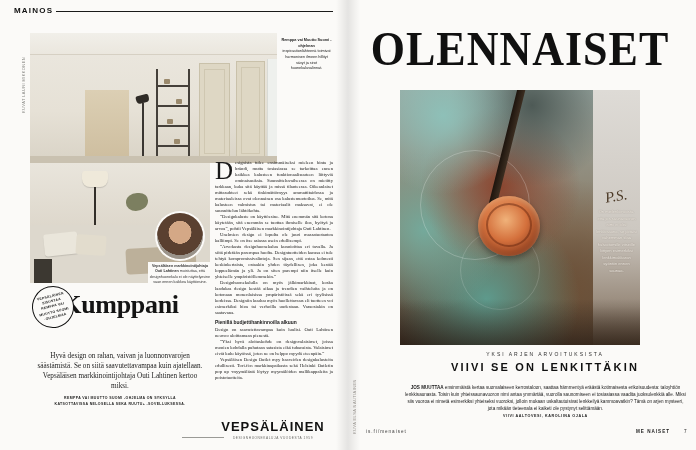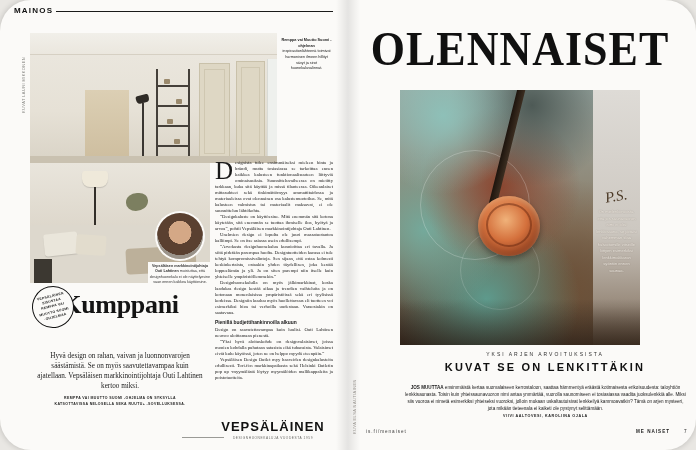--- a/index.html
+++ b/index.html
@@ -1,18 +1,18 @@
 <!DOCTYPE html>
 <html><head>
 <meta charset="utf-8">
 <style>
   * { margin:0; padding:0; box-sizing:border-box; }
   html,body { background:#e9e7e3; font-family:"Liberation Sans", sans-serif; }
   #spread { position:relative; width:696px; height:450px; margin:0 auto;
-            background:#fbfaf8; overflow:hidden; box-shadow:0 0 6px rgba(0,0,0,.2);border-radius:31px; }
+            background:#fbfaf8; overflow:hidden; box-shadow:0 0 6px rgba(0,0,0,.2); }
   .abs { position:absolute; }
 
   
   .ad-label { left:14px; top:6px; font-size:8px; font-weight:700; letter-spacing:1.2px; color:#111; }
   .ad-rule  { left:56px; top:11px; width:277px; height:1px; background:#1a1a1a; }
 
   .vcredit { writing-mode:vertical-rl; transform:rotate(180deg);
              font-size:4px; letter-spacing:.4px; color:#8a8a86; }
   .vcredit-left  { left:21px; top:33px; height:80px; }
   .vcredit-right { left:352px; top:372px; height:62px; color:#9a9691; }
@@ -201,21 +201,21 @@
     <span>SISUSTAA</span>
     <span>REMPPA VAI</span>
     <span>MUUTTO SUOMI</span>
     <span>-OHJELMAA</span>
   </div>
 
   <div class="abs headline">
     <div>Kumppani</div>
   </div>
 
-  <div class="abs intro">Hyvä design on rahan, vaivan ja luonnonvarojen säästämistä. Se on myös saavutettavampaa kuin ajatellaan. Vepsäläisen markkinointijohtaja Outi Lahtinen kertoo miksi.</div>
+  <div class="abs intro">Hyvä design on rahan, vaivan ja luonnonvarojen säästämistä. Se on siitä saavutettavampaa kuin ajatellaan. Vepsäläisen markkinointijohtaja Outi Lahtinen kertoo miksi.</div>
   <div class="abs program-note">REMPPA VAI MUUTTO SUOMI -OHJELMA ON SYKSYLLÄ KATSOTTAVISSA NELOSELLA SEKÄ RUUTU+ -SOVELLUKSESSA.</div>
 
   <div class="abs article">
     <p id="p1">Designista tulee ensimmäiseksi mieleen hinta ja brändi, mutta tosiasiassa se tarkoittaa ennen kaikkea kalusteen funktionaalisuuteen liittyviä ominaisuuksia. Suunnitteluvaiheessa on mietitty tarkkaan, kuka sitä käyttää ja missä tilanteessa. Oikeanlaiset mittasuhteet sekä tinkimättömyys ammattitaidossa ja materiaaleissa ovat olennainen osa kalustemuotoilua. Se, mitä kalusteen valmistus tai materiaalit maksavat, ei ole suunnittelun lähtökohta.</p>
     <p class="ind">”Designkaluste on käyttöesine. Mitä enemmän sitä kotona käytetään, sitä enemmän se tuottaa ihmiselle iloa, hyötyä ja arvoa”, pohtii Vepsäläisen markkinointijohtaja Outi Lahtinen.</p>
     <p class="ind">Unelmien design ei lopulta ole juuri massatuotantoa kalliimpi. Se on itse asiassa usein edullisempi.</p>
     <p class="ind">”Arvokasta designhuonekalua kunnioittaa eri tavalla. Ja siitä pidetään parempaa huolta. Designtuotteiden kanssa ei tule tehtyä kompromissivalintoja. Sen sijaan, että ostaa kolmesti keskinkertaista, ostaakin yhden täydellisen, joka kestää loppuelämän ja yli. Ja on siten parempi niin itselle kuin yhteiselle ympäristöllemmekin.”</p>
     <p class="ind">Designhuonekalulla on myös jälkimarkkinat, koska laadukas design kestää aikaa ja trendien vaihteluita ja on kotonaan monenlaisissa ympäristöissä sekä eri tyylisissä kodeissa. Designiin kuuluu myös huollettavuus eli tuotteen voi esimerkiksi hioa tai verhoilla uudestaan. Varaosiakin on saatavana.</p>
     <p class="subhead">Pienillä budjettihankinnoilla alkuun</p>
     <p>Design on saavutettavampaa kuin luulisi. Outi Lahtinen neuvoo aloittamaan pienestä.</p>
@@ -241,21 +241,21 @@
     <div class="ps-col">
       <div class="ps-script">P.S.</div>
       <div class="ps-note">On mielenkiintoista, että jos saunavuoron nimi ei olisi lenkkisauna, se jättäisi vähemmän tilaa hulvattomille vitseille liittyen esimerkiksi lenkkimakkaran syöntiin ennen saunaa.</div>
     </div>
     <div class="photo-darkbase"></div>
   </div>
 
   <div class="abs vcredit vcredit-right">KUVA ELSA NAUTIAINEN</div>
 
   <div class="abs kicker">YKSI ARJEN ARVOITUKSISTA</div>
-  <div class="abs sauna-headline">KUVAT SE ON LENKITTÄKIN</div>
+  <div class="abs sauna-headline">VIIVI SE ON LENKITTÄKIN</div>
 
   <div class="abs sauna-body">
     <b>JOS MUUTTAA</b><span> ensimmäistä kertaa suomalaiseen kerrostaloon, saattaa hämmentyä eräästä kotimaisesta erikoisuudesta: taloyhtiön lenkkisaunasta. Toisin kuin yhteissaunavuoron nimi antaa ymmärtää, vuorolla saunomiseen ei tosiasiassa vaadita juoksulenkkiä alle. Miksi siis vuoroa ei nimetä esimerkiksi yhteiseksi vuoroksi, jolloin mukaan uskaltautuisivat lenkkeilyä kammoavatkin? Tämä on arjen mysteeri, jota mikään tieteenala ei kaiketi ole pystynyt selittämään.</span>
   </div>
 
   <div class="abs byline">VIIVI AALTOVESI, KAROLIINA OJALA</div>
 
   <div class="abs footer-url">is.fi/menaiset</div>
   <div class="abs footer-brand">ME NAISET</div>
   <div class="abs footer-page">7</div>

